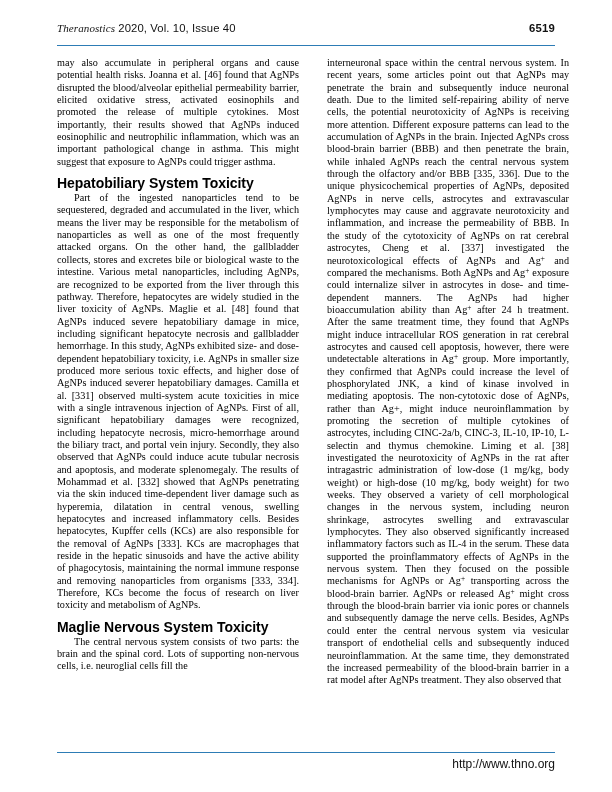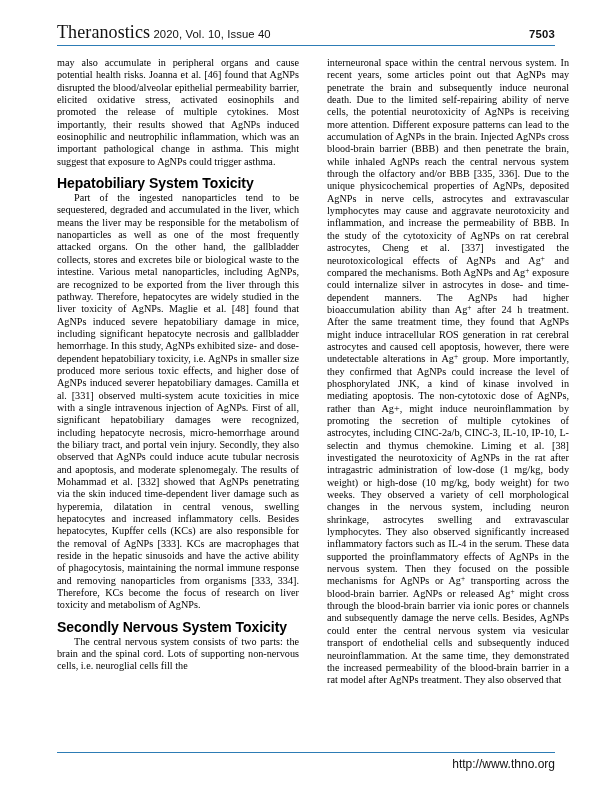--- a/index.html
+++ b/index.html
@@ -34,22 +34,23 @@
 
   .journal-line {
     font-family: "Liberation Sans", "DejaVu Sans", sans-serif;
     font-size: 11.3px;
     letter-spacing: 0.1px;
     white-space: nowrap;
     color: #111111;
   }
 
   .journal-name {
+    font-style: italic;
     font-family: "Liberation Serif", "DejaVu Serif", serif;
-    font-size: 18px;
+    font-size: 11px;
   }
 
   .folio {
     font-family: "Liberation Sans", "DejaVu Sans", sans-serif;
     font-size: 11.3px;
     font-weight: 700;
     letter-spacing: 0.2px;
     color: #111111;
   }
 
@@ -129,35 +130,35 @@
     color: #111111;
   }
 </style>
 </head>
 <body>
 
 <div class="page">
 
   <div class="running-head">
     <div class="journal-line"><span class="journal-name">Theranostics</span><span> 2020, Vol. 10, Issue 40</span></div>
-    <div class="folio">7503</div>
+    <div class="folio">6519</div>
   </div>
 
   <div class="rule-top"></div>
 
   <div class="columns">
 
     <div class="column">
       <p class="body">may also accumulate in peripheral organs and cause potential health risks. Joanna et al. [46] found that AgNPs disrupted the blood/alveolar epithelial permeability barrier, elicited oxidative stress, activated eosinophils and promoted the release of multiple cytokines. Most importantly, their results showed that AgNPs induced eosinophilic and neutrophilic inflammation, which was an important pathological change in asthma. This might suggest that exposure to AgNPs could trigger asthma.</p>
 
       <h2 class="section">Hepatobiliary System Toxicity</h2>
 
       <p class="body indent">Part of the ingested nanoparticles tend to be sequestered, degraded and accumulated in the liver, which means the liver may be responsible for the metabolism of nanoparticles as well as one of the most frequently attacked organs. On the other hand, the gallbladder collects, stores and excretes bile or biological waste to the intestine. Various metal nanoparticles, including AgNPs, are recognized to be exported from the liver through this pathway. Therefore, hepatocytes are widely studied in the liver toxicity of AgNPs. Maglie et al. [48] found that AgNPs induced severe hepatobiliary damage in mice, including significant hepatocyte necrosis and gallbladder hemorrhage. In this study, AgNPs exhibited size- and dose-dependent hepatobiliary toxicity, i.e. AgNPs in smaller size produced more serious toxic effects, and higher dose of AgNPs induced severer hepatobiliary damages. Camilla et al. [331] observed multi-system acute toxicities in mice with a single intravenous injection of AgNPs. First of all, significant hepatobiliary damages were recognized, including hepatocyte necrosis, micro-hemorrhage around the biliary tract, and portal vein injury. Secondly, they also observed that AgNPs could induce acute tubular necrosis and apoptosis, and moderate splenomegaly. The results of Mohammad et al. [332] showed that AgNPs penetrating via the skin induced time-dependent liver damage such as hyperemia, dilatation in central venous, swelling hepatocytes and increased inflammatory cells. Besides hepatocytes, Kupffer cells (KCs) are also responsible for the removal of AgNPs [333]. KCs are macrophages that reside in the hepatic sinusoids and have the active ability of phagocytosis, maintaining the normal immune response and removing nanoparticles from organisms [333, 334]. Therefore, KCs become the focus of research on liver toxicity and metabolism of AgNPs.</p>
 
-      <h2 class="section">Secondly Nervous System Toxicity</h2>
+      <h2 class="section">Maglie Nervous System Toxicity</h2>
 
       <p class="body indent">The central nervous system consists of two parts: the brain and the spinal cord. Lots of supporting non-nervous cells, i.e. neuroglial cells fill the</p>
     </div>
 
     <div class="column">
       <p class="body">interneuronal space within the central nervous system. In recent years, some articles point out that AgNPs may penetrate the brain and subsequently induce neuronal death. Due to the limited self-repairing ability of nerve cells, the potential neurotoxicity of AgNPs is receiving more attention. Different exposure patterns can lead to the accumulation of AgNPs in the brain. Injected AgNPs cross blood-brain barrier (BBB) and then penetrate the brain, while inhaled AgNPs reach the central nervous system through the olfactory and/or BBB [335, 336]. Due to the unique physicochemical properties of AgNPs, deposited AgNPs in nerve cells, astrocytes and extravascular lymphocytes may cause and aggravate neurotoxicity and inflammation, and increase the permeability of BBB. In the study of the cytotoxicity of AgNPs on rat cerebral astrocytes, Cheng et al. [337] investigated the neurotoxicological effects of AgNPs and Ag<sup>+</sup> and compared the mechanisms. Both AgNPs and Ag<sup>+</sup> exposure could internalize silver in astrocytes in dose- and time-dependent manners. The AgNPs had higher bioaccumulation ability than Ag<sup>+</sup> after 24 h treatment. After the same treatment time, they found that AgNPs might induce intracellular ROS generation in rat cerebral astrocytes and caused cell apoptosis, however, there were undetectable alterations in Ag<sup>+</sup> group. More importantly, they confirmed that AgNPs could increase the level of phosphorylated JNK, a kind of kinase involved in mediating apoptosis. The non-cytotoxic dose of AgNPs, rather than Ag+, might induce neuroinflammation by promoting the secretion of multiple cytokines of astrocytes, including CINC-2a/b, CINC-3, IL-10, IP-10, L-selectin and thymus chemokine. Liming et al. [38] investigated the neurotoxicity of AgNPs in the rat after intragastric administration of low-dose (1 mg/kg, body weight) or high-dose (10 mg/kg, body weight) for two weeks. They observed a variety of cell morphological changes in the nervous system, including neuron shrinkage, astrocytes swelling and extravascular lymphocytes. They also observed significantly increased inflammatory factors such as IL-4 in the serum. These data supported the proinflammatory effects of AgNPs in the nervous system. Then they focused on the possible mechanisms for AgNPs or Ag<sup>+</sup> transporting across the blood-brain barrier. AgNPs or released Ag<sup>+</sup> might cross through the blood-brain barrier via ionic pores or channels and subsequently damage the nerve cells. Besides, AgNPs could enter the central nervous system via vesicular transport of endothelial cells and subsequently induced neuroinflammation. At the same time, they demonstrated the increased permeability of the blood-brain barrier in a rat model after AgNPs treatment. They also observed that</p>
     </div>
 
   </div>
 

